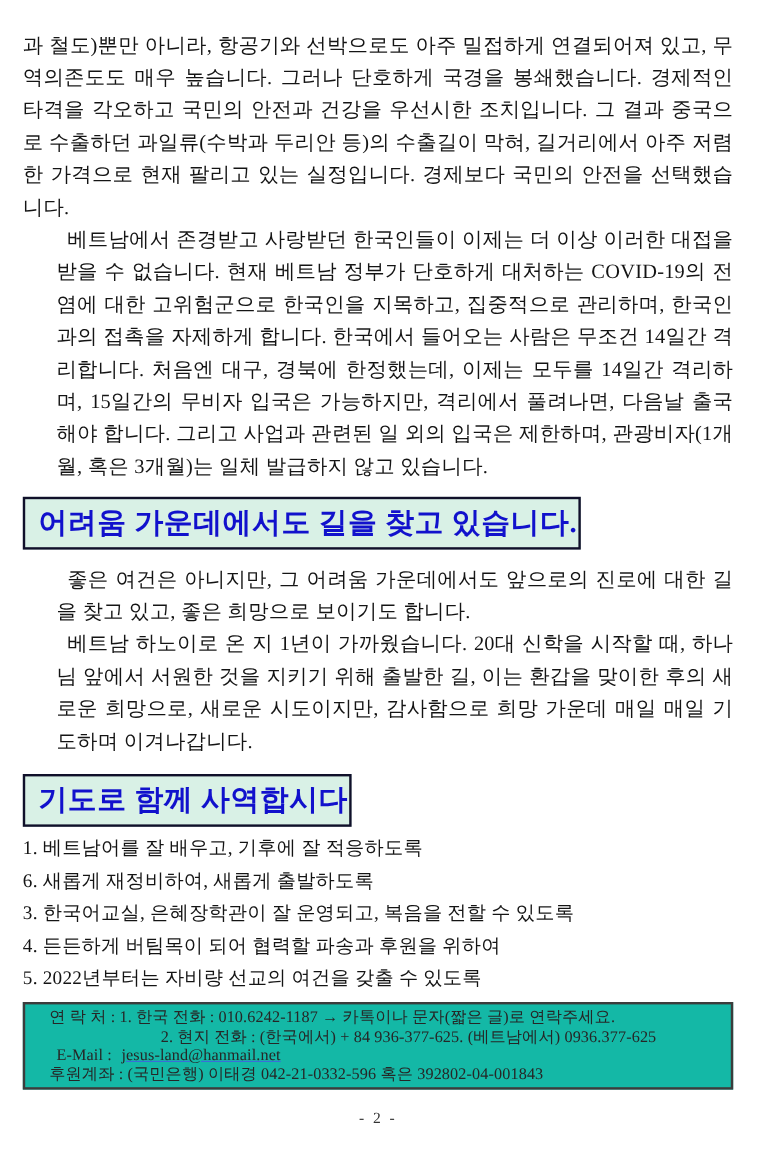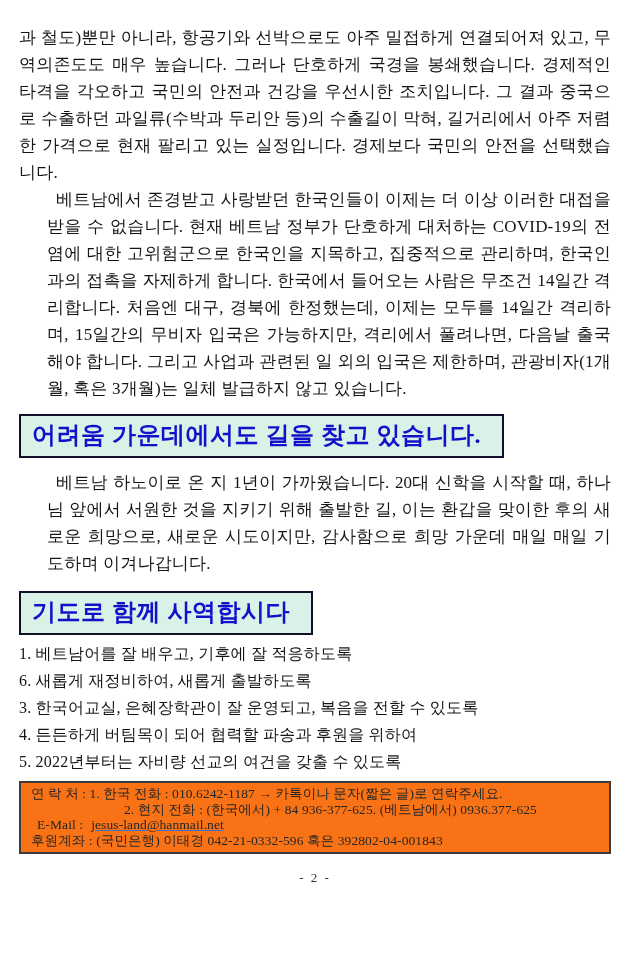--- a/index.html
+++ b/index.html
@@ -30,21 +30,21 @@
     letter-spacing: 0.2px;
   }
   p.indented {
     text-indent: 9px;
     margin-left: 28px;
   }
   .heading-box {
     display: inline-block;
     border: 2px solid #10102a;
     background: #d9f1e6;
-    padding: 3px 21px 5px 11px;
+    padding: 3px 1px 5px 11px;
   }
   .heading-box .heading-text {
     font-size: 24px;
     font-weight: bold;
     color: #1111cc;
     letter-spacing: 0.5px;
     white-space: nowrap;
   }
   .heading-wrap-1 { margin: 12px 0 11px 0; }
   .heading-wrap-2 { margin: 14px 0 5px 0; }
@@ -54,22 +54,22 @@
     line-height: 27px;
     color: #141414;
     letter-spacing: 0.2px;
     white-space: nowrap;
     overflow: hidden;
   }
   .contact-box {
     box-sizing: border-box;
     margin-top: 6px;
     border: 2px solid #3c3c3c;
-    background: #f97316;
-    padding: 3px 6px 4px 10px;
+    background: #14b8a6;
+    padding: 3px 6px 4px 20px;
     font-size: 13.5px;
     line-height: 15.5px;
     color: #262626;
     letter-spacing: 0.1px;
   }
   .contact-line { white-space: nowrap; overflow: hidden; }
   .contact-line-indent { margin-left: 93px; }
   .contact-email-row .c-label { margin-left: 6px; margin-right: 8px; }
   .email-link {
     color: #262626;
@@ -94,20 +94,21 @@
   <p class="body-text">과 철도)뿐만 아니라, 항공기와 선박으로도 아주 밀접하게 연결되어져 있고, 무역의존도도 매우 높습니다. 그러나 단호하게 국경을 봉쇄했습니다. 경제적인 타격을 각오하고 국민의 안전과 건강을 우선시한 조치입니다. 그 결과 중국으로 수출하던 과일류(수박과 두리안 등)의 수출길이 막혀, 길거리에서 아주 저렴한 가격으로 현재 팔리고 있는 실정입니다. 경제보다 국민의 안전을 선택했습니다.</p>
 
   <p class="body-text indented">베트남에서 존경받고 사랑받던 한국인들이 이제는 더 이상 이러한 대접을 받을 수 없습니다. 현재 베트남 정부가 단호하게 대처하는 COVID-19의 전염에 대한 고위험군으로 한국인을 지목하고, 집중적으로 관리하며, 한국인과의 접촉을 자제하게 합니다. 한국에서 들어오는 사람은 무조건 14일간 격리합니다. 처음엔 대구, 경북에 한정했는데, 이제는 모두를 14일간 격리하며, 15일간의 무비자 입국은 가능하지만, 격리에서 풀려나면, 다음날 출국해야 합니다. 그리고 사업과 관련된 일 외의 입국은 제한하며, 관광비자(1개월, 혹은 3개월)는 일체 발급하지 않고 있습니다.</p>
 
   <div class="heading-wrap-1">
     <div class="heading-box">
       <span class="heading-text">어려움 가운데에서도 길을 찾고 있습니다.</span>
     </div>
   </div>
 
+  <p class="body-text indented">좋은 여건은 아니지만, 그 어려움 가운데에서도 앞으로의 진로에 대한 길을 찾고 있고, 좋은 희망으로 보이기도 합니다.</p>
 
   <p class="body-text indented">베트남 하노이로 온 지 1년이 가까웠습니다. 20대 신학을 시작할 때, 하나님 앞에서 서원한 것을 지키기 위해 출발한 길, 이는 환갑을 맞이한 후의 새로운 희망으로, 새로운 시도이지만, 감사함으로 희망 가운데 매일 매일 기도하며 이겨나갑니다.</p>
 
   <div class="heading-wrap-2">
     <div class="heading-box">
       <span class="heading-text">기도로 함께 사역합시다</span>
     </div>
   </div>
 
   <div class="prayer-list">

